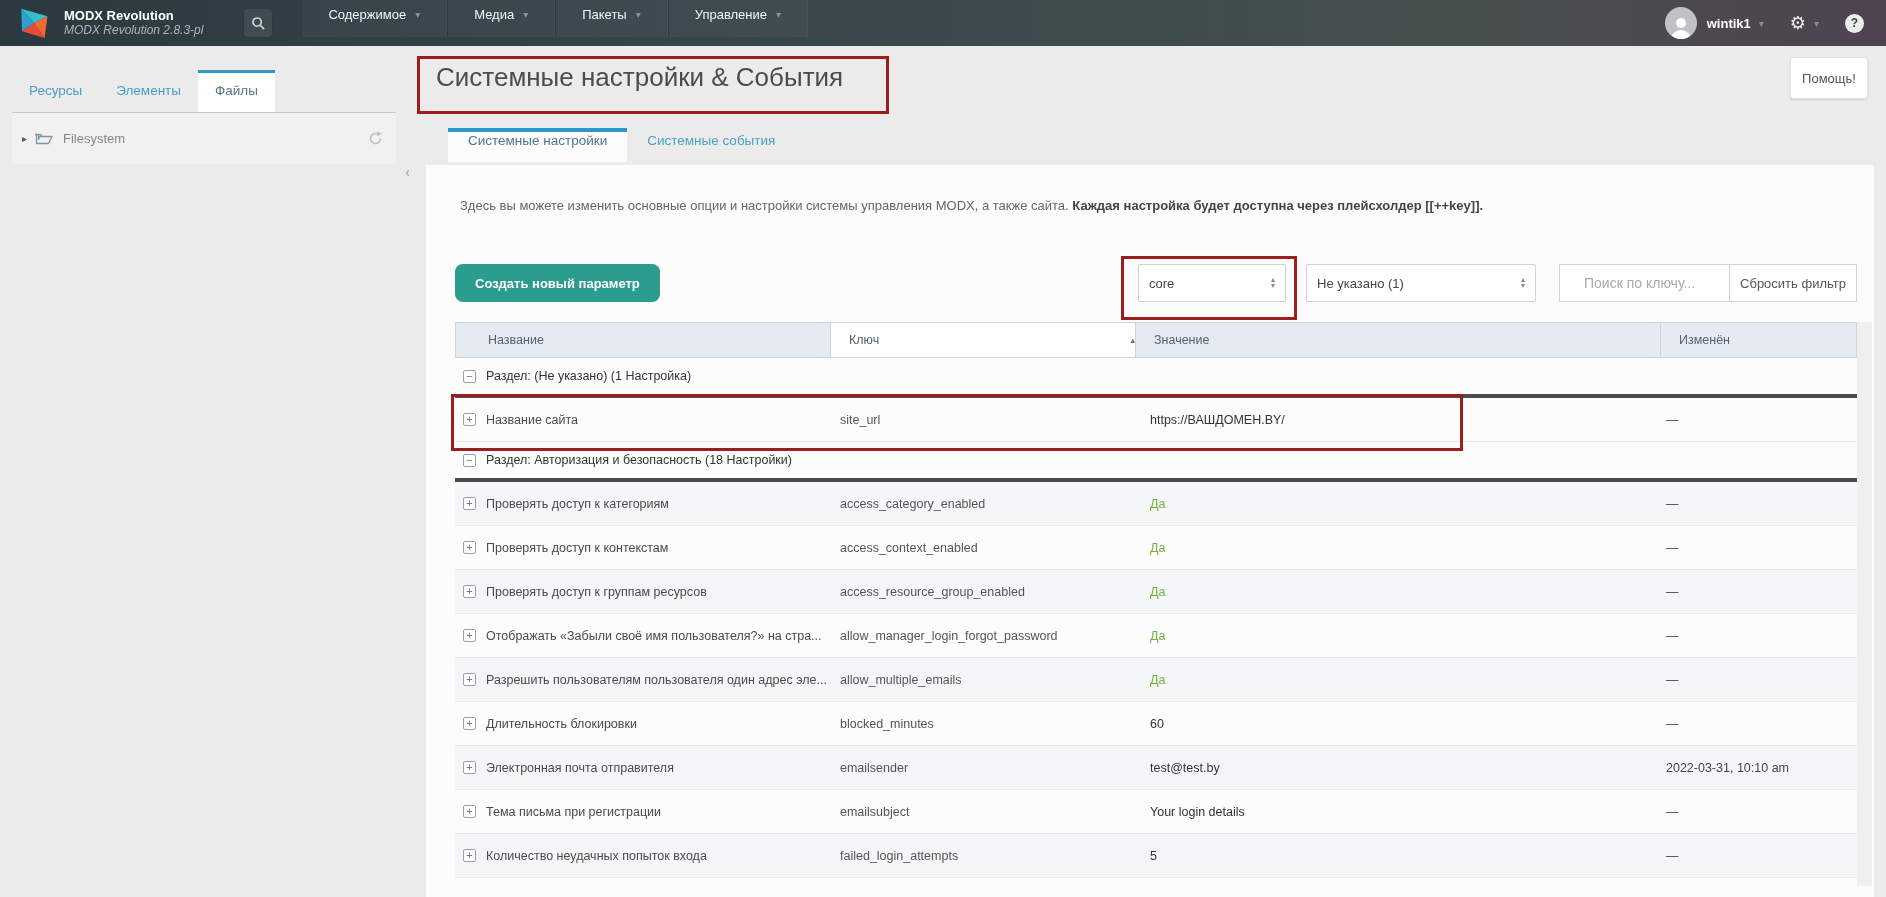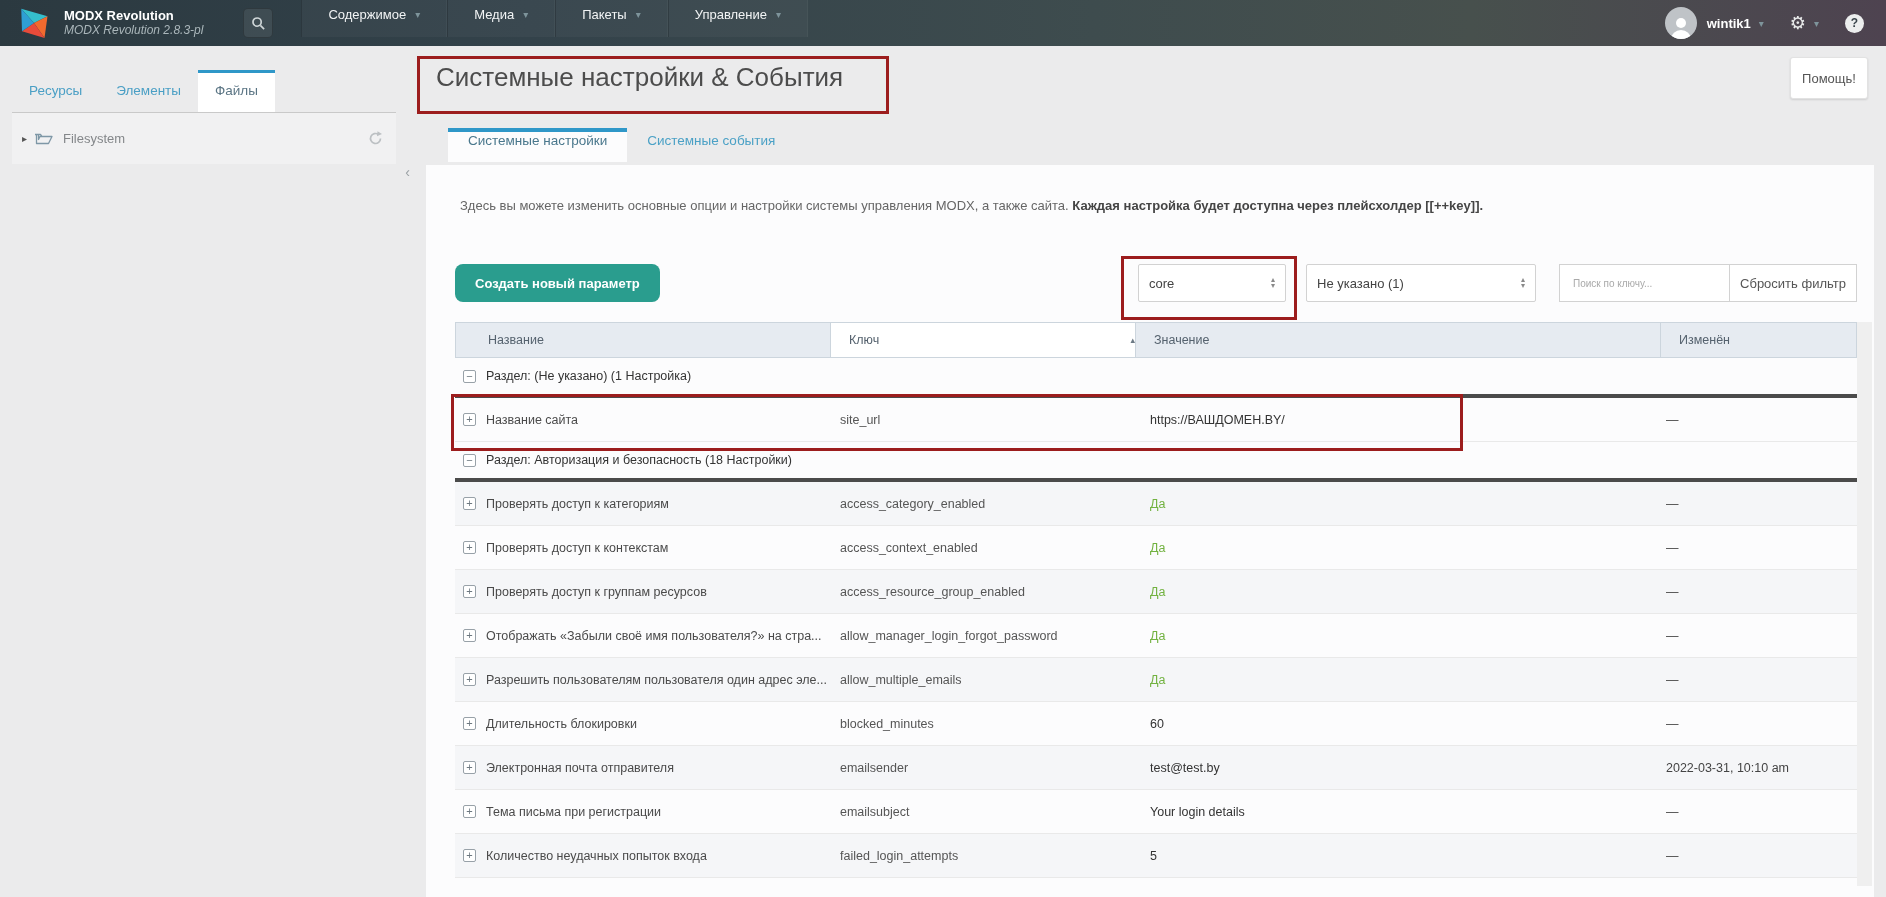--- a/index.html
+++ b/index.html
@@ -93,21 +93,21 @@
     position:absolute; top:0; height:38px; background:#ffffff; border:1px solid #d2d2d2;
     border-radius:2px; display:flex; align-items:center; font-size:13px; color:#444;
     padding:0 10px; cursor:pointer;
   }
   .dd .updown { margin-left:auto; display:flex; flex-direction:column; line-height:6px;
     font-size:8px; color:#8a8a8a; }
   .dd-namespace { left:683px; width:148px;text-align:center; }
   .dd-area { left:851px; width:230px; }
   .search-key {
     position:absolute; left:1104px; top:0; width:170px; height:38px;
-    border:1px solid #d2d2d2; border-right:none; padding:0 13px; font-size:10px; color:#555;
+    border:1px solid #d2d2d2; border-right:none; padding:0 24px; font-size:14px; color:#555;
     font-family:"Liberation Sans",sans-serif; background:#fff; outline:none;
   }
   .search-key::placeholder { color:#a9a9a9; }
   .btn-clear {
     position:absolute; left:1274px; top:0; width:128px; height:38px;
     background:#ffffff; border:1px solid #d2d2d2; font-size:13px; color:#555;
     font-family:"Liberation Sans",sans-serif; cursor:pointer;
   }
   
   .grid { position:absolute; left:29px; top:276px; width:1402px; }

